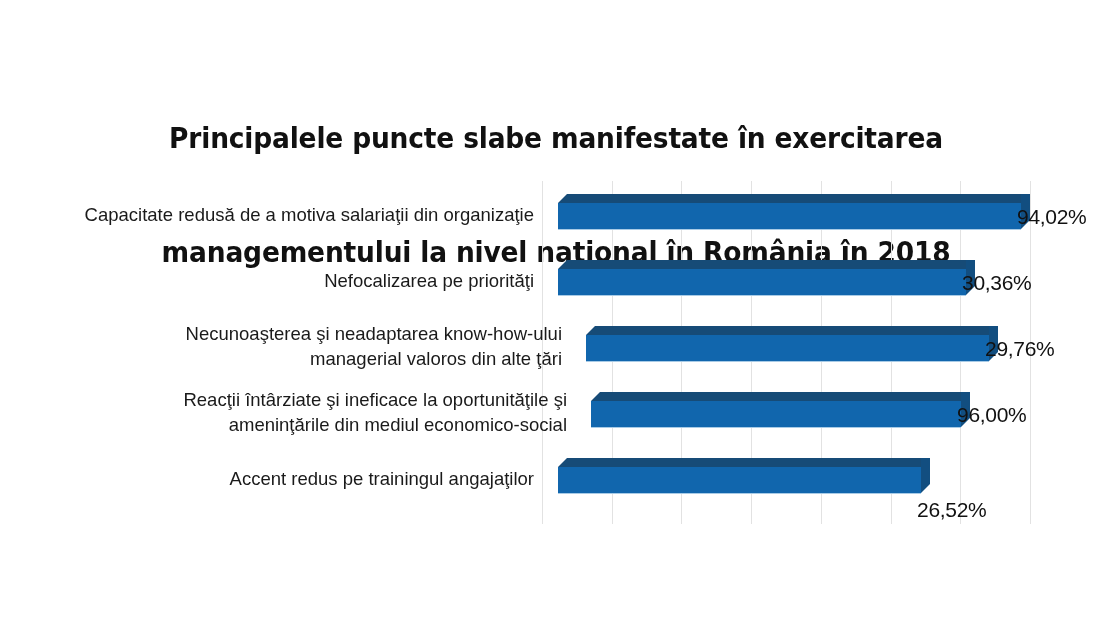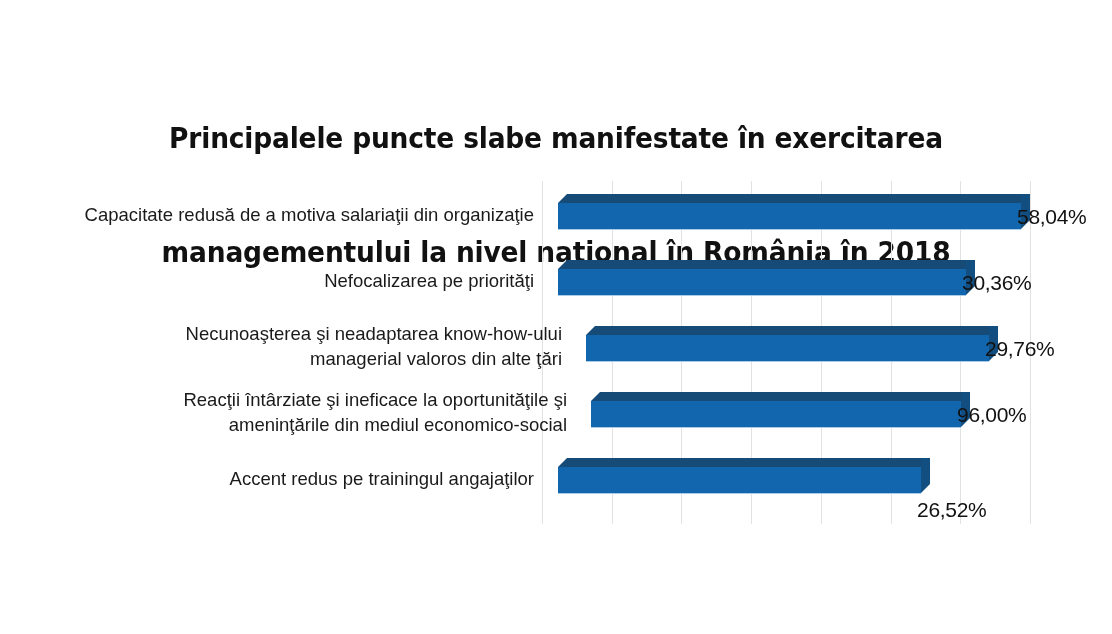--- a/index.html
+++ b/index.html
@@ -151,21 +151,21 @@
 
 <div id="rows">
     <div class="cat-row" style="top: 181px;">
       <div class="cat-label">Capacitate redusă de a motiva salariaţii din organizaţie</div>
       <div class="bar-wrap" style="width: 472px;">
         <div class="bar-top" style="width: 472px;"></div>
         <div class="bar-face" style="width: 463px;"></div>
         <div class="bar-side" style="left: 463px;"></div>
         <div class="bar-underline" style="width: 463px;"></div>
       </div>
-      <div class="val-label" style="left: 1001px;">58,04%</div>
+      <div class="val-label" style="left: 1001px;">94,02%</div>
     </div>
     <div class="cat-row" style="top: 247px;">
       <div class="cat-label">Nefocalizarea pe priorităţi</div>
       <div class="bar-wrap" style="width: 417px;">
         <div class="bar-top" style="width: 417px;"></div>
         <div class="bar-face" style="width: 408px;"></div>
         <div class="bar-side" style="left: 408px;"></div>
         <div class="bar-underline" style="width: 408px;"></div>
       </div>
       <div class="val-label" style="left: 946px;">30,36%</div>

